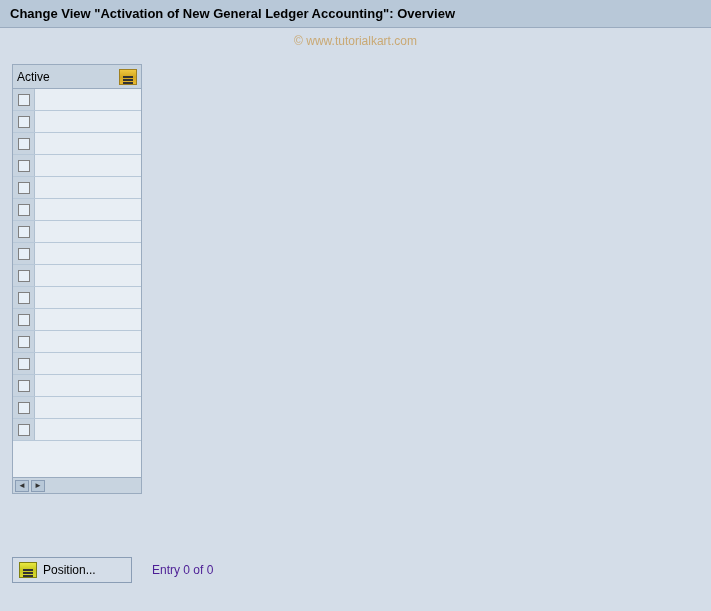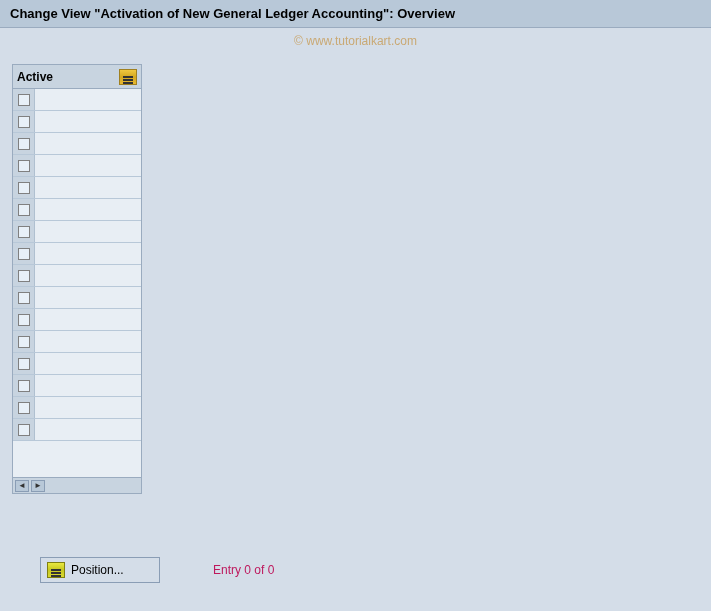--- a/index.html
+++ b/index.html
@@ -57,21 +57,21 @@
       align-items: center;
       justify-content: space-between;
       background-color: #c8d4e0;
       border-bottom: 1px solid #9aabbf;
       padding: 2px 4px;
       height: 24px;
     }
 
     .table-header-label {
       font-size: 12px;
-      font-weight: bold;
+      font-weight: normal;
       color: #000;
     }
 
     .column-settings-icon {
       width: 18px;
       height: 16px;
       background: linear-gradient(to bottom, #f0c840 0%, #d4a820 50%, #e8b830 100%);
       border: 1px solid #a08020;
       display: flex;
       align-items: center;
@@ -173,22 +173,21 @@
 
     .bottom-bar {
       position: absolute;
       bottom: 20px;
       left: 0;
       right: 0;
       display: flex;
       align-items: center;
       justify-content: flex-start;
       padding: 8px 12px;
-      gap: 33px;
-      margin-left: 28px;
+      gap: 0;
     }
 
     .position-button {
       display: flex;
       align-items: center;
       gap: 6px;
       background-color: #d4dde8;
       border: 1px solid #8a9db5;
       padding: 3px 16px 3px 6px;
       cursor: pointer;
@@ -216,21 +215,21 @@
       box-shadow: 0 3px 0 #333, 0 6px 0 #333;
     }
 
     .position-label {
       font-size: 12px;
       color: #000;
     }
 
     .entry-info {
       font-size: 12px;
-      color: #be185d;
+      color: #4c1d95;
       margin-left: 20px;
     }
   </style>
 </head>
 <body>
 
 <div class="title-bar">
   <span>Change View "Activation of New General Ledger Accounting": Overview</span>
 </div>
 

